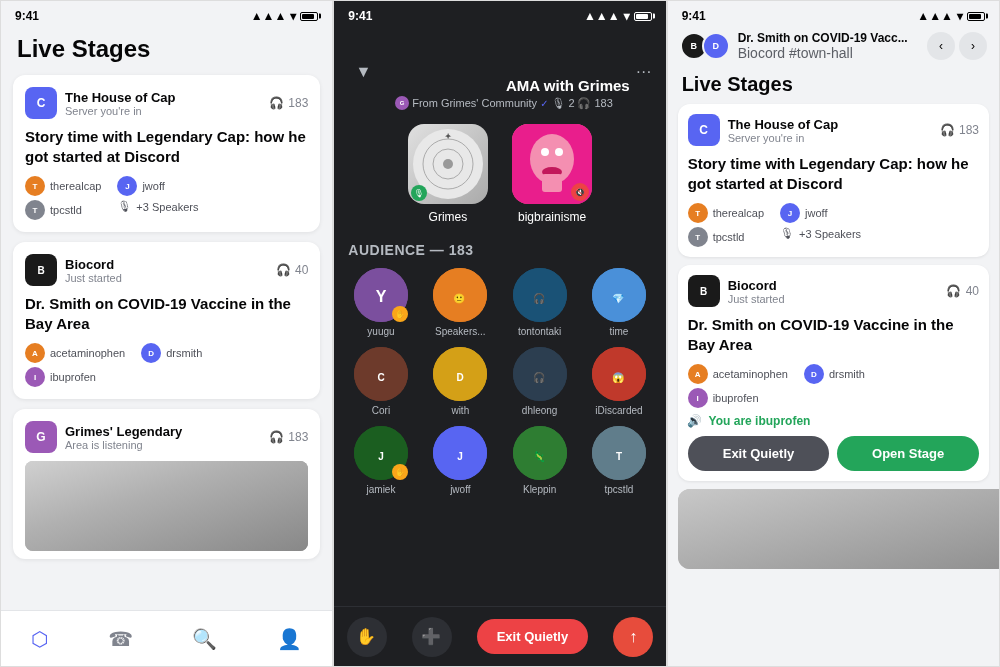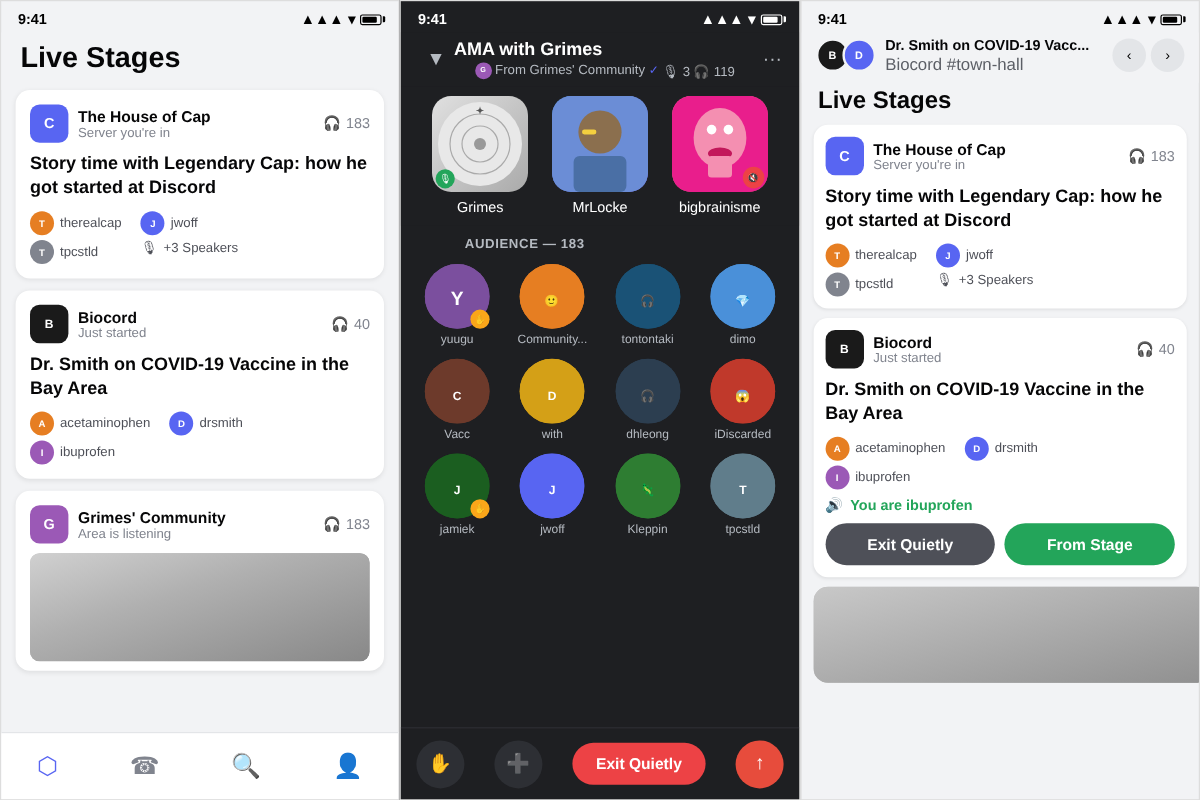--- a/index.html
+++ b/index.html
@@ -195,21 +195,22 @@
     
     .s2-top-bar {
       display: flex;
       justify-content: space-between;
       align-items: center;
       padding: 6px 14px;
       background: #1e1f22;
     }
     .s2-title-area {
       flex: 1;
-      text-align: left;
+      text-align: right;
+      margin-top: 44px;
     }
     .s2-stage-name {
       font-size: 15px;
       font-weight: 700;
       color: #fff;
       margin-bottom: 2px;
     }
     .s2-from-text {
       font-size: 11px;
       color: #b5bac1;
@@ -282,25 +283,24 @@
       background: #ed4245;
       border-radius: 50%;
       display: flex;
       align-items: center;
       justify-content: center;
       font-size: 8px;
       color: #fff;
     }
     .s2-audience-header {
       padding: 10px 14px 6px;
-      font-size: 11px;
+      font-size: 14px;
       font-weight: 700;
       color: #b5bac1;
       letter-spacing: 0.5px;
-      margin-left: 39px;
     }
     .s2-audience-grid {
       display: grid;
       grid-template-columns: repeat(4, 1fr);
       gap: 10px;
       padding: 4px 12px;
     }
     .s2-audience-member {
       display: flex;
       flex-direction: column;
@@ -603,21 +603,21 @@
           </div>
         </div>
       </div>
     </div>
 
     <div class="s1-card" style="padding-bottom:8px;">
       <div class="s1-card-header">
         <div class="s1-server-info">
           <div class="server-icon grimes">G</div>
           <div>
-            <div class="s1-server-name">Grimes' Community</div>
+            <div class="s1-server-name">Grimes' Legendary</div>
             <div class="s1-server-sub">Area is listening</div>
           </div>
         </div>
         <div class="headphone-count">
           <span>🎧</span>
           <span>183</span>
         </div>
       </div>
       <div class="card-image">
         <div class="card-image-inner"></div>
@@ -646,21 +646,21 @@
     </div>
 
     <div class="s2-top-bar">
       <div style="width:30px; display:flex; align-items:center; justify-content:center; color:#b5bac1; font-size:16px;">▼</div>
       <div class="s2-title-area">
         <div class="s2-stage-name">AMA with Grimes</div>
         <div class="s2-from-text">
           <div class="speaker-avatar av-purple" style="width:14px;height:14px;font-size:6px;">G</div>
           <span>From Grimes' Community</span>
           <span class="verified-badge">✓</span>
-          <span>🎙 3  🎧 119</span>
+          <span>🎙 2  🎧 183</span>
         </div>
       </div>
       <div style="color:#b5bac1; margin-left:6px; font-size:16px;">···</div>
     </div>
 
     <div class="s2-speakers-section">
       <div class="s2-speaker-cards">
 
         <div class="s2-speaker-card">
           <div class="s2-avatar-wrap">
@@ -672,33 +672,20 @@
                 <circle cx="40" cy="40" r="15" fill="none" stroke="#aaa" stroke-width="1"></circle>
                 <circle cx="40" cy="40" r="5" fill="#999"></circle>
                 <text x="40" y="15" text-anchor="middle" fill="#555" font-size="8">✦</text>
               </svg>
             </div>
             <div style="position:absolute;bottom:3px;left:3px;background:#23a55a;border-radius:50%;width:16px;height:16px;display:flex;align-items:center;justify-content:center;font-size:8px;color:#fff;">🎙</div>
           </div>
           <div class="s2-speaker-name">Grimes</div>
         </div>
 
-        <div class="s2-speaker-card">
-          <div class="s2-avatar-wrap">
-            <div class="s2-avatar-bg mrlocke-bg">
-              <svg width="80" height="80" viewBox="0 0 80 80">
-                <rect width="80" height="80" fill="#6b8dd6"></rect>
-                <circle cx="40" cy="30" r="18" fill="#8b6f4e"></circle>
-                <rect x="18" y="50" width="44" height="30" rx="5" fill="#4a6fa5"></rect>
-                <rect x="25" y="28" width="12" height="4" rx="2" fill="#f4d03f"></rect>
-              </svg>
-            </div>
-          </div>
-          <div class="s2-speaker-name">MrLocke</div>
-        </div>
 
         <div class="s2-speaker-card">
           <div class="s2-avatar-wrap">
             <div class="s2-avatar-bg bigbrain-bg">
               <svg width="80" height="80" viewBox="0 0 80 80">
                 <rect width="80" height="80" fill="#e91e8c"></rect>
                 <ellipse cx="40" cy="35" rx="22" ry="25" fill="#f48fb1"></ellipse>
                 <circle cx="33" cy="28" r="4" fill="#fff"></circle>
                 <circle cx="47" cy="28" r="4" fill="#fff"></circle>
                 <ellipse cx="40" cy="48" rx="10" ry="5" fill="#c2185b"></ellipse>
@@ -725,48 +712,48 @@
         </div>
         <span class="s2-audience-name">yuugu</span>
       </div>
       <div class="s2-audience-member">
         <div class="s2-audience-avatar" style="background:#e67e22;">
           <svg width="54" height="54" viewBox="0 0 54 54">
               <rect width="54" height="54" rx="27" fill="#e67e22"></rect>
               <text x="27" y="34" text-anchor="middle" fill="#fff" font-size="10">🙂</text>
             </svg>
         </div>
-        <span class="s2-audience-name">Community...</span>
+        <span class="s2-audience-name">Speakers...</span>
       </div>
       <div class="s2-audience-member">
         <div class="s2-audience-avatar" style="background:#1a5276;">
           <svg width="54" height="54" viewBox="0 0 54 54">
               <rect width="54" height="54" rx="27" fill="#1a5276"></rect>
               <text x="27" y="34" text-anchor="middle" fill="#fff" font-size="10">🎧</text>
             </svg>
         </div>
         <span class="s2-audience-name">tontontaki</span>
       </div>
       <div class="s2-audience-member">
         <div class="s2-audience-avatar" style="background:#4a90d9;">
           <svg width="54" height="54" viewBox="0 0 54 54">
               <rect width="54" height="54" rx="27" fill="#4a90d9"></rect>
               <text x="27" y="34" text-anchor="middle" fill="#fff" font-size="10">💎</text>
             </svg>
         </div>
-        <span class="s2-audience-name">dimo</span>
+        <span class="s2-audience-name">time</span>
       </div>
       <div class="s2-audience-member">
         <div class="s2-audience-avatar" style="background:#6d3a2b;">
           <svg width="54" height="54" viewBox="0 0 54 54">
               <rect width="54" height="54" rx="27" fill="#6d3a2b"></rect>
               <text x="27" y="34" text-anchor="middle" fill="#fff" font-size="10">C</text>
             </svg>
         </div>
-        <span class="s2-audience-name">Vacc</span>
+        <span class="s2-audience-name">Cori</span>
       </div>
       <div class="s2-audience-member">
         <div class="s2-audience-avatar" style="background:#d4a017;">
           <svg width="54" height="54" viewBox="0 0 54 54">
               <rect width="54" height="54" rx="27" fill="#d4a017"></rect>
               <text x="27" y="34" text-anchor="middle" fill="#fff" font-size="10">D</text>
             </svg>
         </div>
         <span class="s2-audience-name">with</span>
       </div>
@@ -940,21 +927,21 @@
         </div>
       </div>
 
       <div class="listening-bar">
         <span>🔊</span>
         <span>You are ibuprofen</span>
       </div>
 
       <div class="action-btns">
         <button class="exit-quietly-btn">Exit Quietly</button>
-        <button class="open-stage-btn">From Stage</button>
+        <button class="open-stage-btn">Open Stage</button>
       </div>
     </div>
 
     <div class="card-image" style="margin: 0 10px; height:80px; border-radius:12px;">
       <div class="card-image-inner" style="background:linear-gradient(to bottom right,#c8c8c8,#909090);"></div>
     </div>
 
   </div>
 
 </div>

